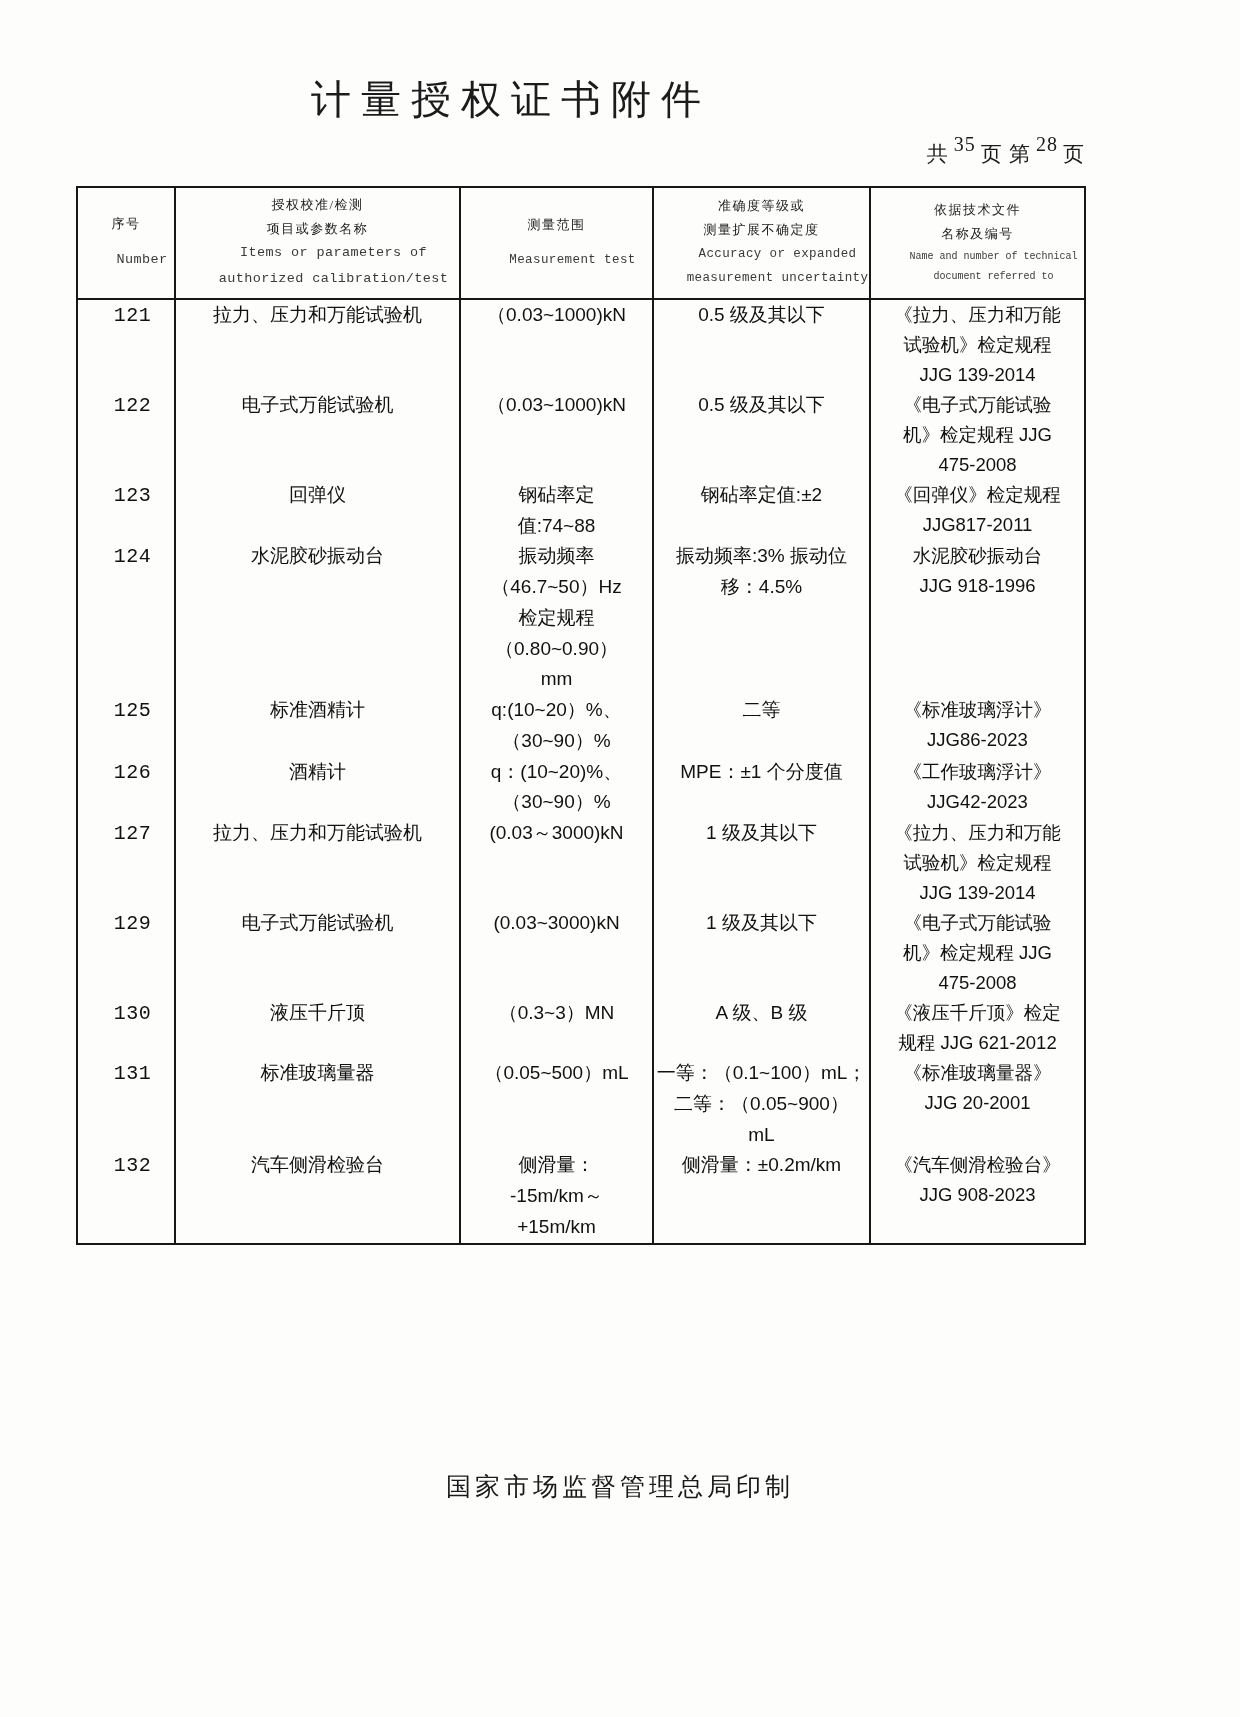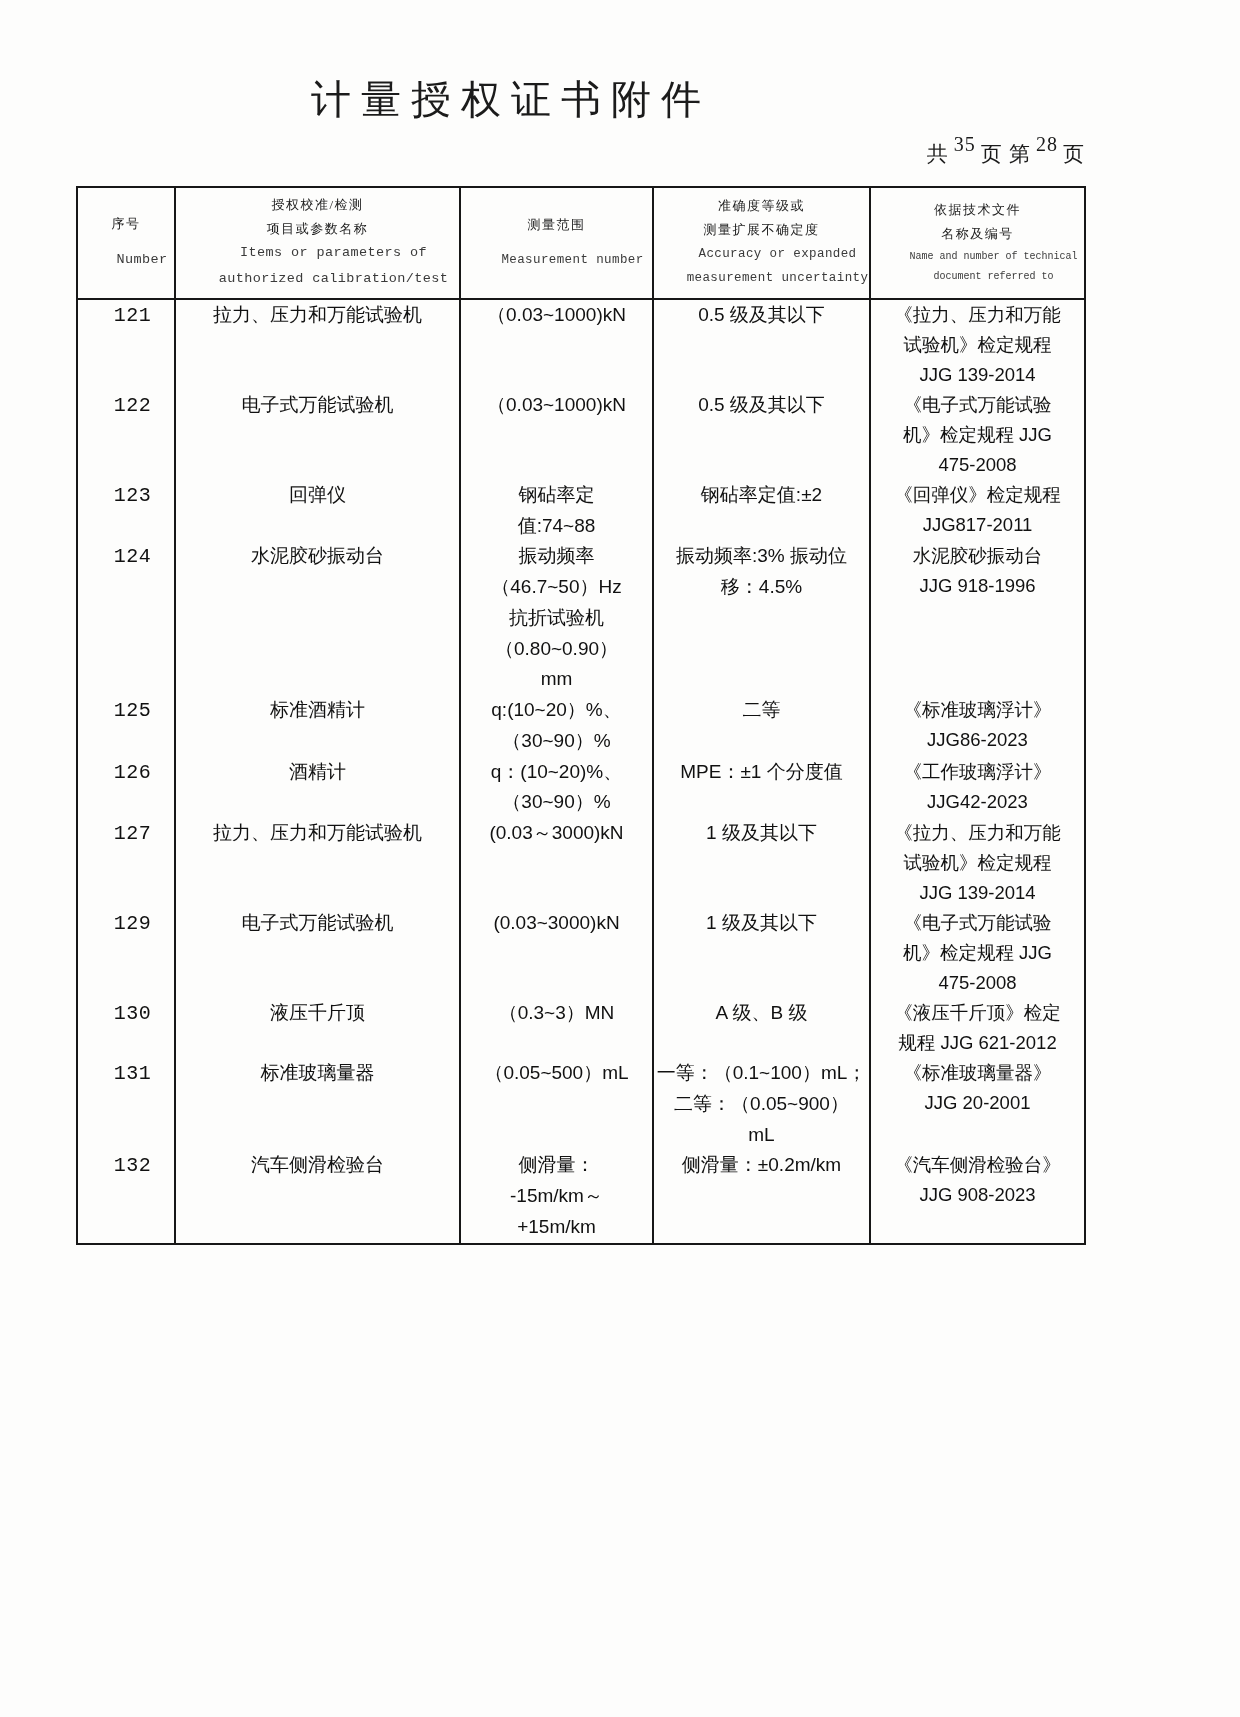--- a/index.html
+++ b/index.html
@@ -195,21 +195,21 @@
               <span class="cn">授权校准/检测</span>
               <span class="cn">项目或参数名称</span>
               <span class="en">Items or parameters of</span>
               <span class="en">authorized calibration/test</span>
             </div>
           </th>
           <th>
             <div class="hdr narrow">
               <span class="cn">测量范围</span>
               <span class="spacer"></span>
-              <span class="en">Measurement number</span>
+              <span class="en">Measurement test</span>
             </div>
           </th>
           <th>
             <div class="hdr narrow">
               <span class="cn">准确度等级或</span>
               <span class="cn">测量扩展不确定度</span>
               <span class="en">Accuracy or expanded</span>
               <span class="en">measurement uncertainty</span>
             </div>
           </th>
@@ -284,21 +284,21 @@
           <tr>
             <td class="num">
               <span class="ln">124</span>
             </td>
             <td class="item">
               <span class="ln">水泥胶砂振动台</span>
             </td>
             <td class="range">
               <span class="ln">振动频率</span>
               <span class="ln">（46.7~50）Hz</span>
-              <span class="ln">抗折试验机</span>
+              <span class="ln">检定规程</span>
               <span class="ln">（0.80~0.90）</span>
               <span class="ln">mm</span>
             </td>
             <td class="accuracy">
               <span class="ln">振动频率:3%  振动位</span>
               <span class="ln">移：4.5%</span>
             </td>
             <td class="doc">
               <span class="ln">水泥胶砂振动台</span>
               <span class="ln">JJG 918-1996</span>
@@ -435,13 +435,14 @@
             </td>
             <td class="doc">
               <span class="ln">《汽车侧滑检验台》</span>
               <span class="ln">JJG 908-2023</span>
             </td>
           </tr>
         </tbody>
     </table>
   </div>
 
+  <div class="footer">国家市场监督管理总局印制</div>
 </div>
 
 </body></html>

